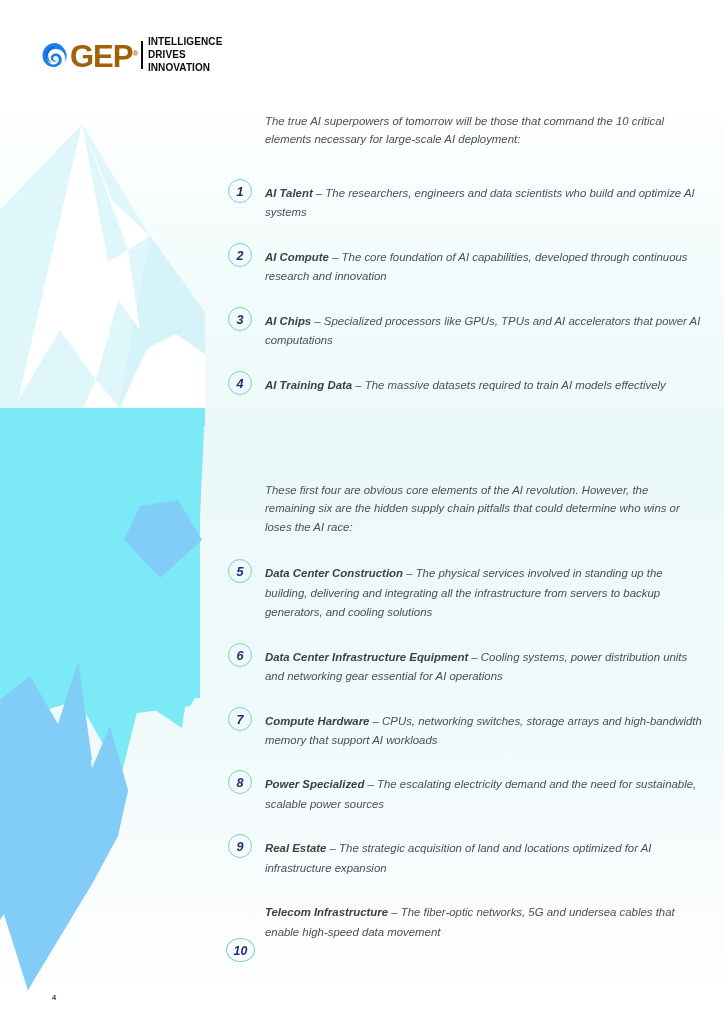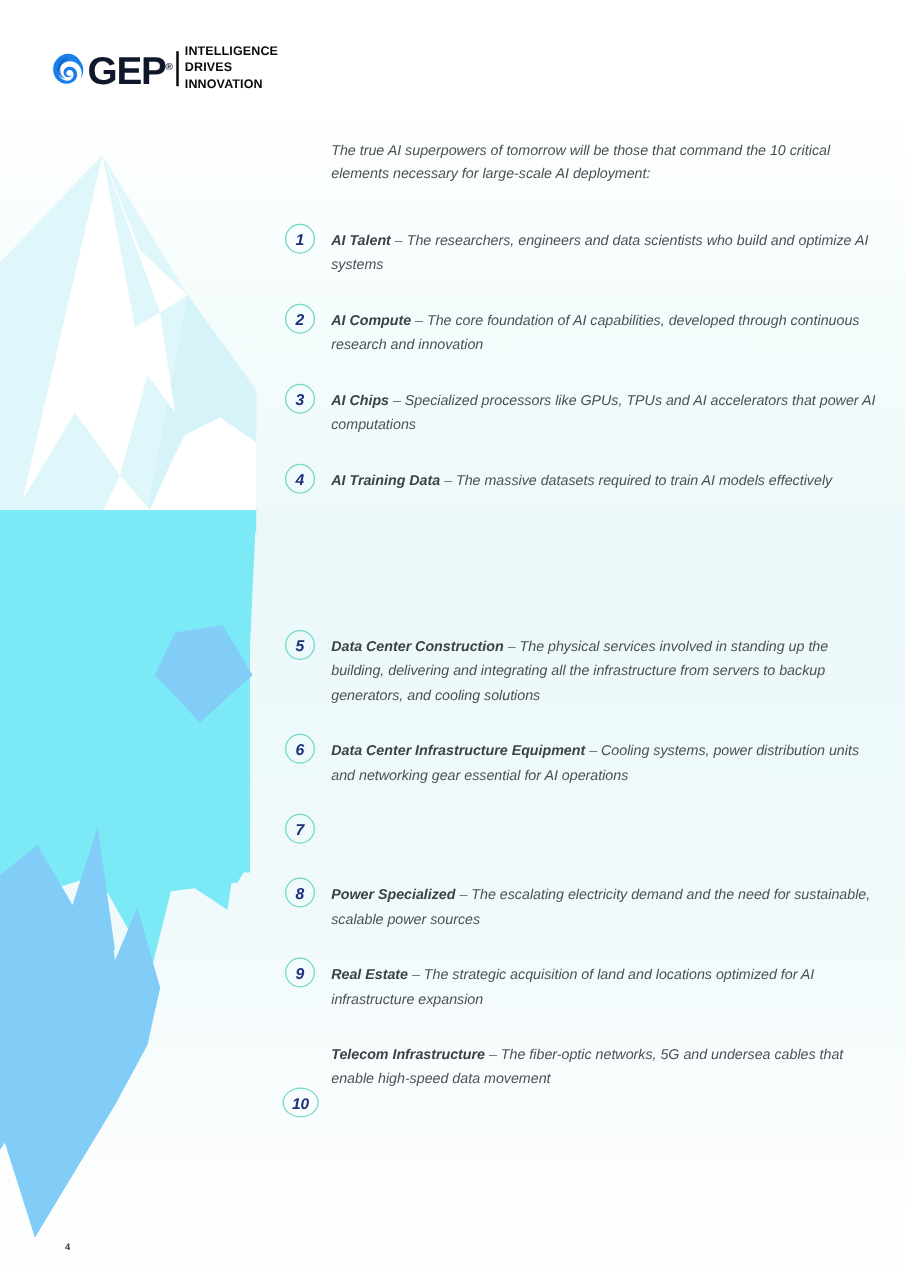--- a/index.html
+++ b/index.html
@@ -66,21 +66,21 @@
     width: 26px;
     height: 26px;
     margin-right: 2px;
     flex: none;
   }
   .logo-word {
     font-family: "Liberation Sans", sans-serif;
     font-weight: bold;
     font-size: 31px;
     letter-spacing: -1px;
-    color: #0f172a;
+    color: #a16207;
     line-height: 1;
     position: relative;
     top: 1px;
   }
   .logo-reg {
     font-size: 8px;
     vertical-align: super;
     font-weight: bold;
   }
   .logo-rule {
@@ -258,35 +258,37 @@
       <span class="item-text"><span class="lead">AI Chips</span><span> – Specialized processors like GPUs, TPUs and AI accelerators that power AI computations</span></span>
     </div>
 
     <div class="item">
       <span class="num">4</span>
       <span class="item-text"><span class="lead">AI Training Data</span><span> – The massive datasets required to train AI models effectively</span></span>
     </div>
 
     <div class="gap-b"></div>
 
+    <p class="intro second">These first four are obvious core elements of the AI revolution. However, the remaining six are the hidden supply chain pitfalls that could determine who wins or loses the AI race:</p>
 
     <div class="gap-c"></div>
 
     <div class="item">
       <span class="num">5</span>
       <span class="item-text"><span class="lead">Data Center Construction</span><span> – The physical services involved in standing up the building, delivering and integrating all the infrastructure from servers to backup generators, and cooling solutions</span></span>
     </div>
 
     <div class="item">
       <span class="num">6</span>
       <span class="item-text"><span class="lead">Data Center Infrastructure Equipment</span><span> – Cooling systems, power distribution units and networking gear essential for AI operations</span></span>
     </div>
 
     <div class="item">
       <span class="num">7</span>
+      <span class="item-text"><span class="lead">Compute Hardware</span><span> – CPUs, networking switches, storage arrays and high-bandwidth memory that support AI workloads</span></span>
     </div>
 
     <div class="item">
       <span class="num">8</span>
       <span class="item-text"><span class="lead">Power Specialized</span><span> – The escalating electricity demand and the need for sustainable, scalable power sources</span></span>
     </div>
 
     <div class="item">
       <span class="num">9</span>
       <span class="item-text"><span class="lead">Real Estate</span><span> – The strategic acquisition of land and locations optimized for AI infrastructure expansion</span></span>

